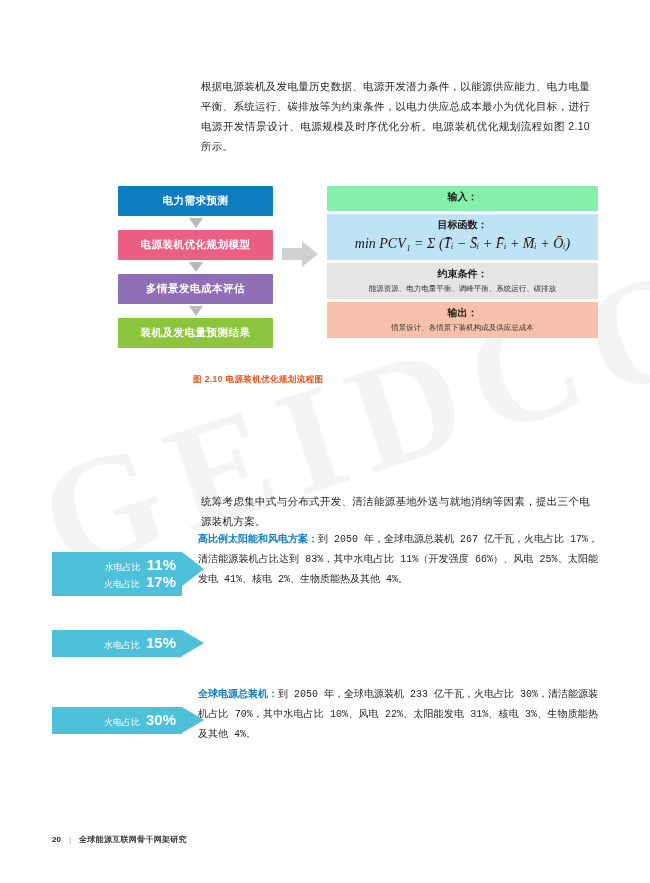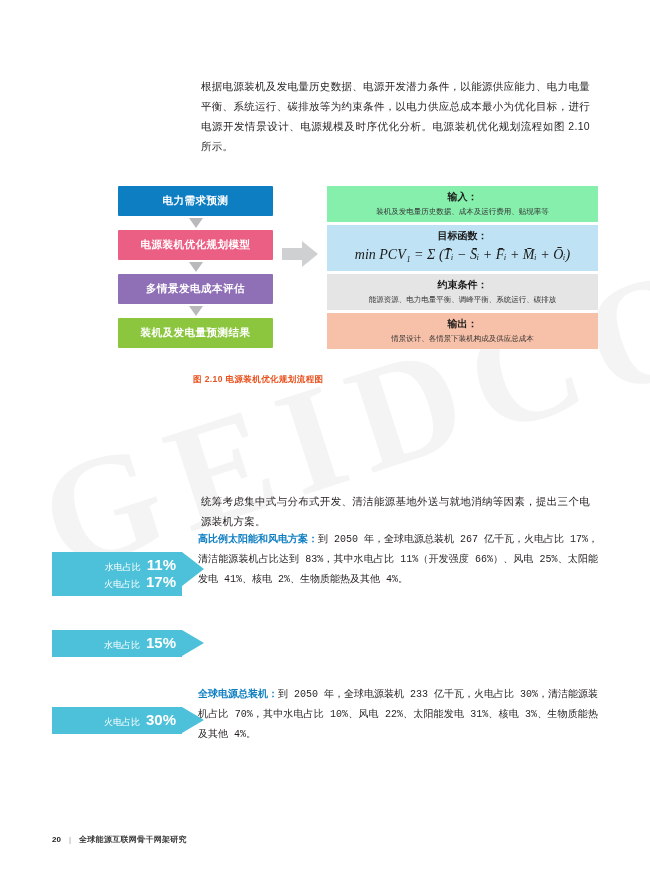--- a/index.html
+++ b/index.html
@@ -198,21 +198,20 @@
     </div>
 
     <div class="arrow-right">
       <div class="shaft"></div>
         <div class="head"></div>
     </div>
 
     <div class="fl-right">
       <div class="rbox rb-in">
         <div class="rtitle">输入：</div>
-        <div class="rtext">装机及发电量历史数据、成本及运行费用、贴现率等</div>
       </div>
       <div class="rbox rb-obj">
         <div class="rtitle">目标函数：</div>
         <div class="formula">min PCV₁ = Σ (T̄ᵢ − S̄ᵢ + F̄ᵢ + M̄ᵢ + Ōᵢ)</div>
       </div>
       <div class="rbox rb-cons">
         <div class="rtitle">约束条件：</div>
         <div class="rtext">能源资源、电力电量平衡、调峰平衡、系统运行、碳排放</div>
       </div>
       <div class="rbox rb-out">

